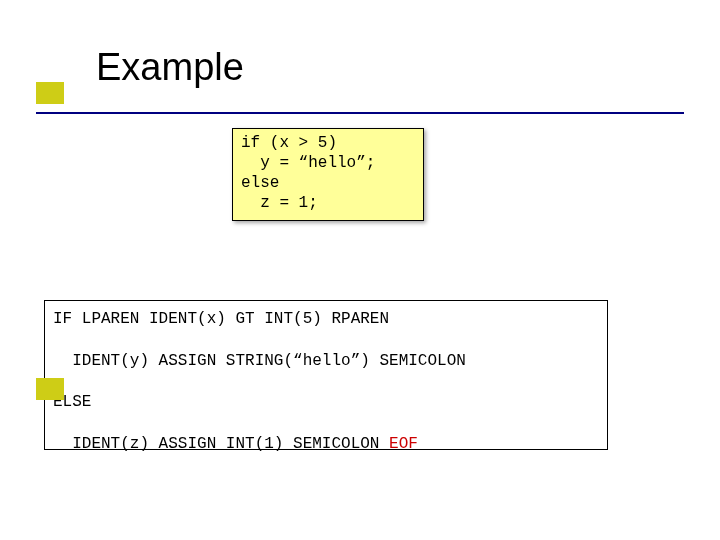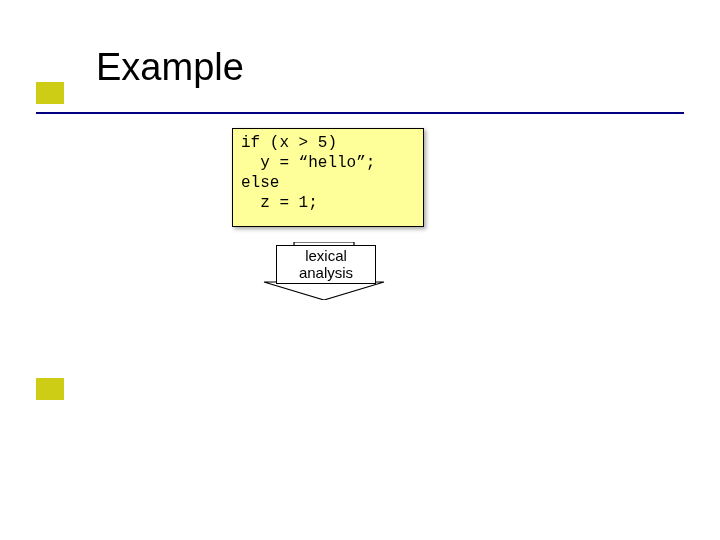--- a/index.html
+++ b/index.html
@@ -48,21 +48,21 @@
     top: 112px;
     width: 648px;
     height: 0;
     border-top: 2px solid #000080;
   }
   .codebox {
     position: absolute;
     left: 232px;
     top: 128px;
     width: 192px;
-    padding: 4px 8px 13px 8px;
+    padding: 4px 8px 7px 8px;
     background: #ffff99;
     border: 1px solid #000;
     font-family: "Courier New", monospace;
     font-size: 16px;
     line-height: 1.25;
     white-space: pre;
     color: #000;
     box-shadow: 2px 2px 4px rgba(0,0,0,0.35);
   }
   .arrow-wrap {
@@ -114,25 +114,23 @@
 
   <div class="bullet-top"></div>
   <div class="title">Example</div>
   <div class="underline"></div>
 
   <div class="codebox"><span>if (x &gt; 5)</span>
 <span>  y = “hello”;</span>
 <span>else</span>
 <span>  z = 1;</span></div>
 
-  <div class="arrow-wrap">
-    <svg class="arrow-svg" viewBox="0 0 140 58">
-      <polygon points="40,0 100,0 100,40 130,40 70,58 10,40 40,40" fill="#ffffff" stroke="#000" stroke-width="1.2"></polygon>
-    </svg>
-    <div class="arrow-label">
-      <span>lexical</span><br>
-      <span>analysis</span>
-    </div>
-  </div>
 
+  <div class="tokensbox"><span>IF LPAREN IDENT(x) GT INT(5) RPAREN</span>
+
+<span>  IDENT(y) ASSIGN STRING(“hello”) SEMICOLON</span>
+
+<span>ELSE</span>
+
+<span>  IDENT(z) ASSIGN INT(1) SEMICOLON </span><span class="eof">EOF</span></div>
 
   <div class="bullet-bottom"></div>
 </div>
 
 </body></html>

